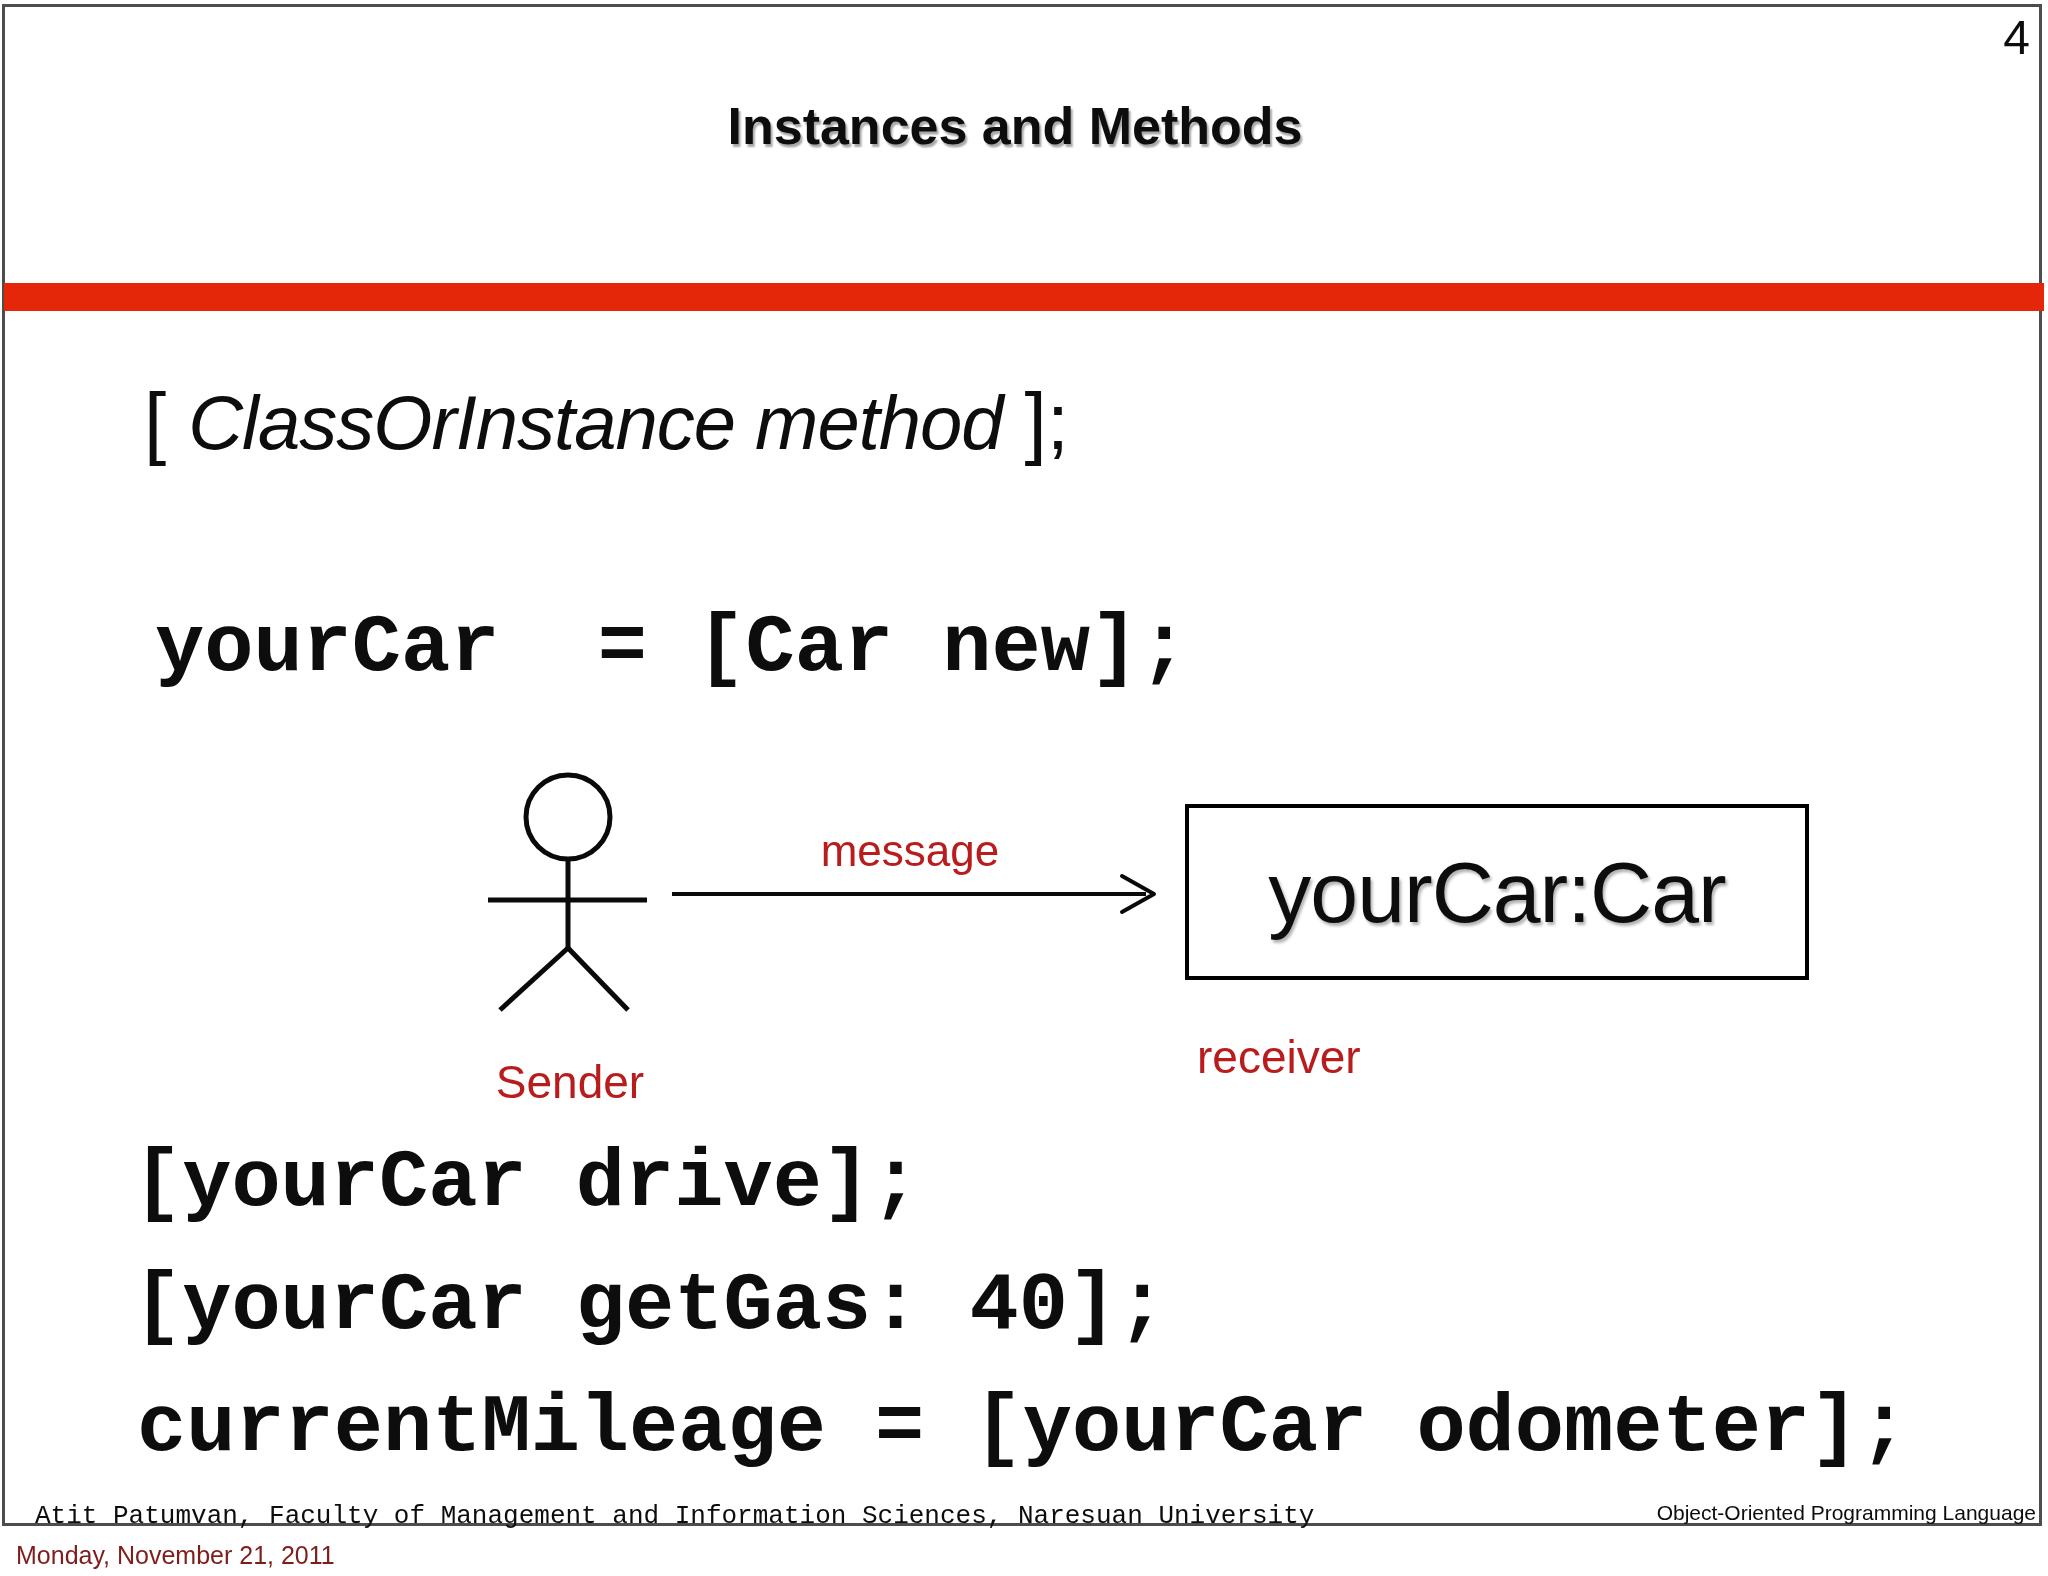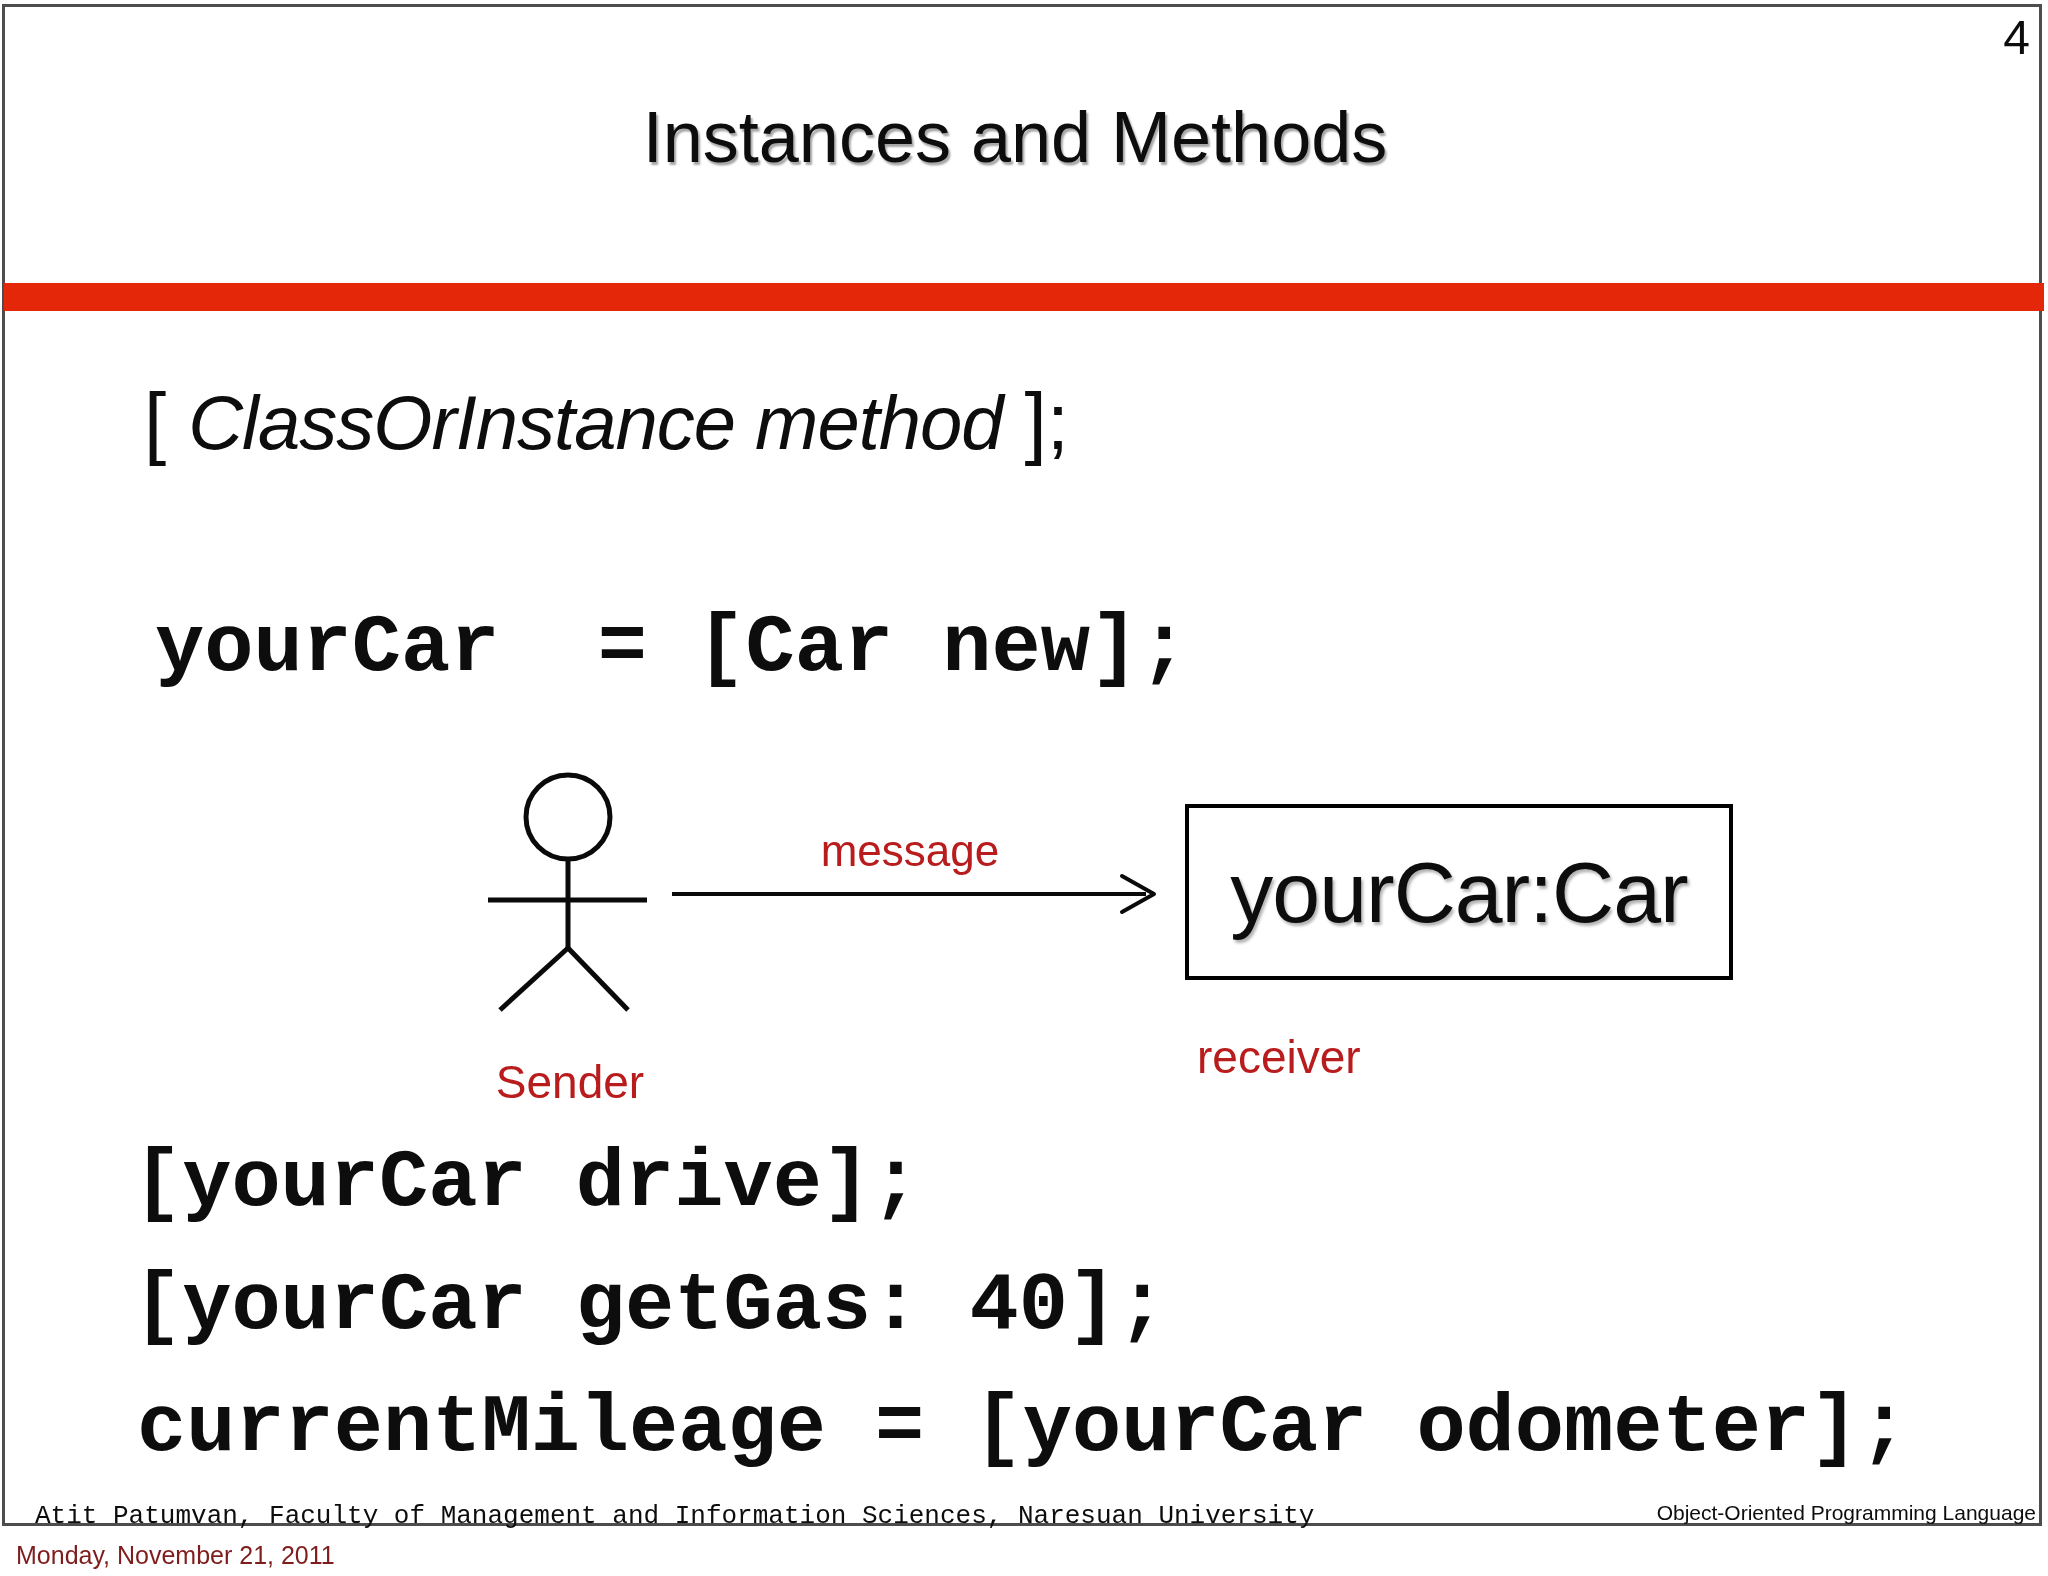--- a/index.html
+++ b/index.html
@@ -26,22 +26,22 @@
 
   .page-number {
     top: 10px; right: 18px;
     font-size: 48px;
     font-weight: 400;
   }
 
   .slide-title {
     left: 0; right: 18px; top: 96px;
     text-align: center;
-    font-size: 72px;
-    font-weight: 400;
+    font-size: 52px;
+    font-weight: 700;
     letter-spacing: 0px;
     text-shadow: 2px 3px 2px rgba(0,0,0,0.35);
   }
 
   .accent-bar {
     left: 4px; top: 283px;
     width: 2040px; height: 28px;
     background: #e32708;
   }
 
@@ -81,21 +81,21 @@
     font-size: 46px;
     font-weight: 400;
     color: #b91c1c;
   }
   .sender-figure { left: 455px; top: 770px; }
   .sender-label  { left: 455px; top: 1045px; width: 230px; text-align: center; margin-top: 10px; }
   .message-arrow { left: 660px; top: 868px; }
   .message-label { left: 660px; top: 826px; width: 500px; text-align: center; font-size: 44px; }
   .receiver-box {
     left: 1185px; top: 804px;
-    width: 548px; height: 176px;
+    width: 624px; height: 176px;
     border: 4px solid #000000;
     box-sizing: border-box;
     display: flex; align-items: center; justify-content: center;
     background: #ffffff;
   }
   .receiver-box-text {
     font-size: 86px;
     font-weight: 400;
     letter-spacing: -1px;
     text-shadow: 2px 3px 3px rgba(0,0,0,0.30);

